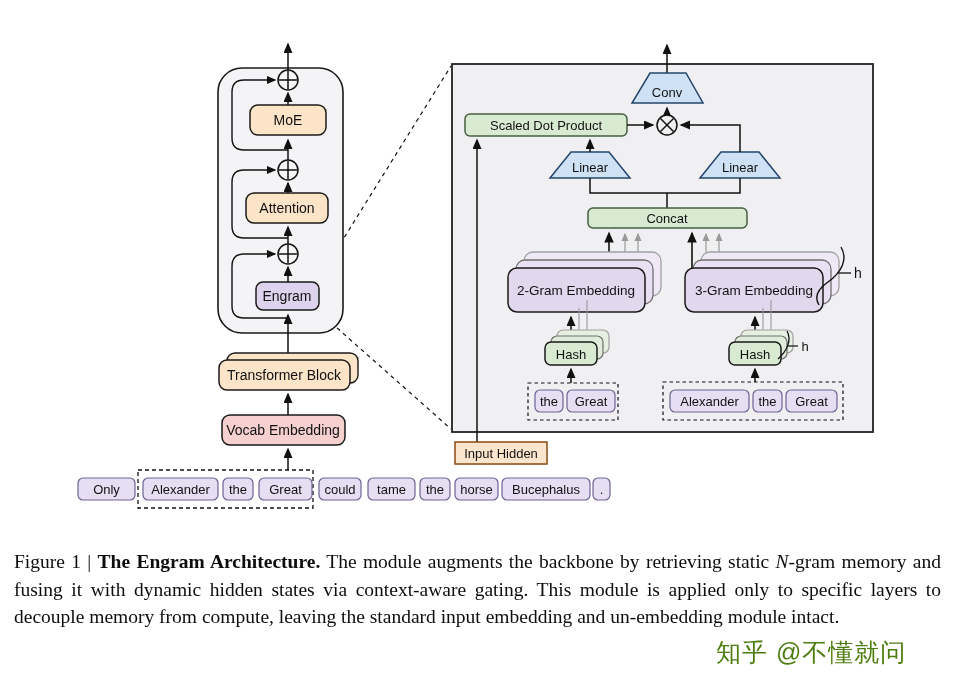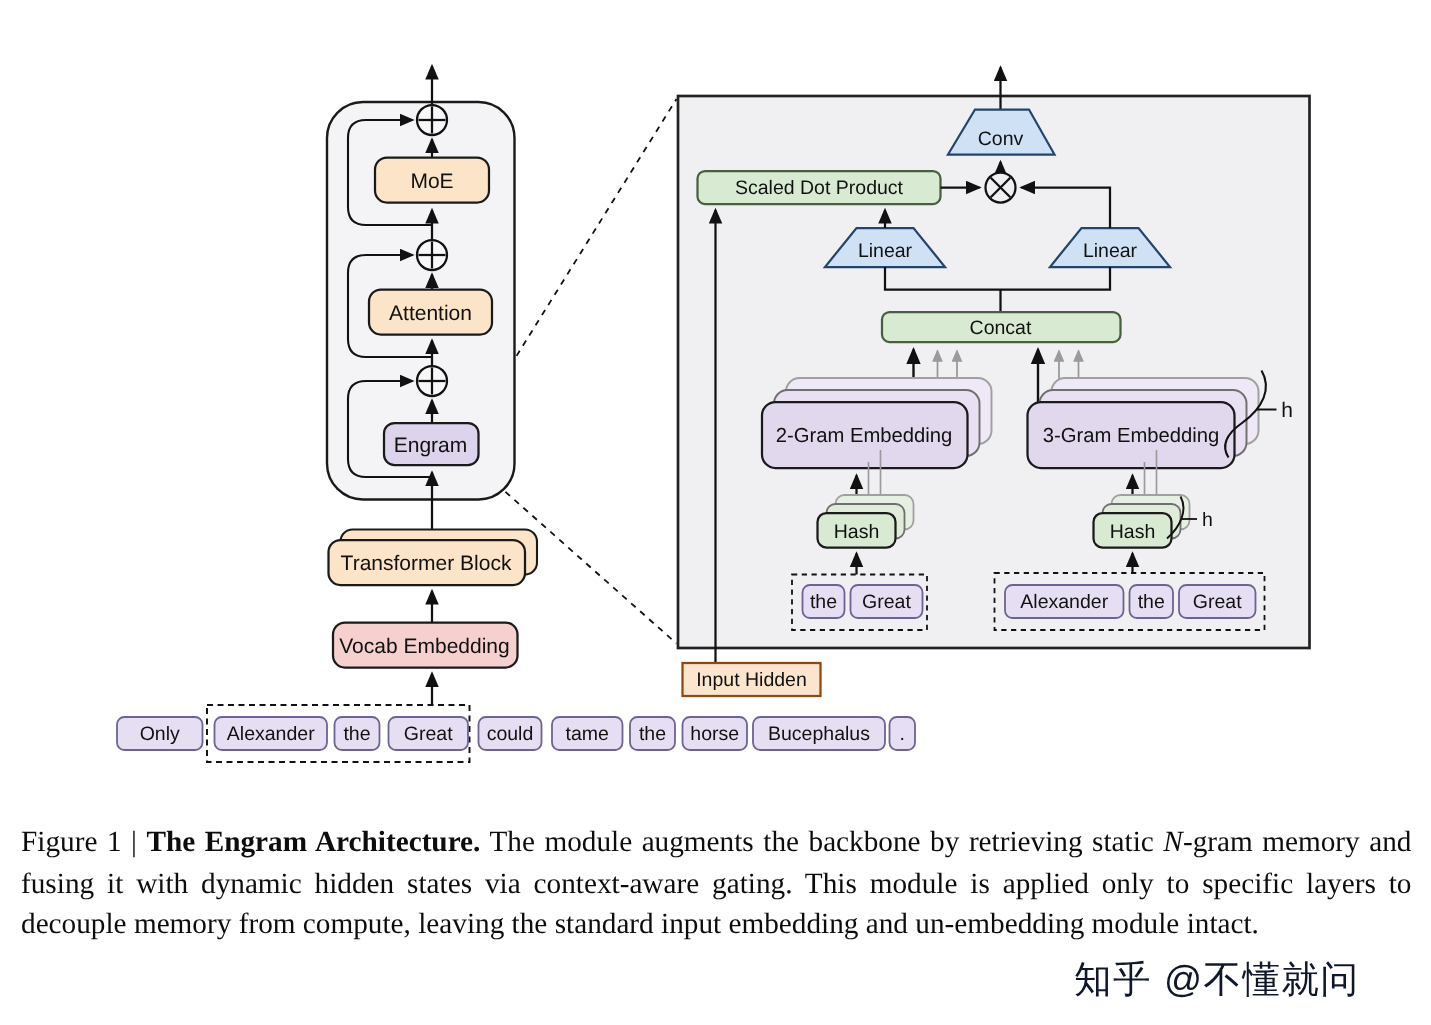--- a/index.html
+++ b/index.html
@@ -14,21 +14,21 @@
   .caption{
     position:absolute;left:14px;top:548px;width:927px;
     font-family:"Liberation Serif","DejaVu Serif",serif;
     font-size:19.5px;line-height:27.5px;color:#0d0d0d;
     text-align:justify;
   }
   .caption b{font-weight:bold;}
   .caption i{font-style:italic;}
   .watermark{
     position:absolute;left:716px;top:636px;
-    font-size:25px;letter-spacing:1px;color:#0f172a;
+    font-size:25px;letter-spacing:1px;color:#4d7c0f;
     text-shadow:1px 1px 0 #ffffff;
     font-family:"Liberation Sans","DejaVu Sans",sans-serif;
     user-select:none;
   }
 </style>
 </head>
 <body>
 
 
 

